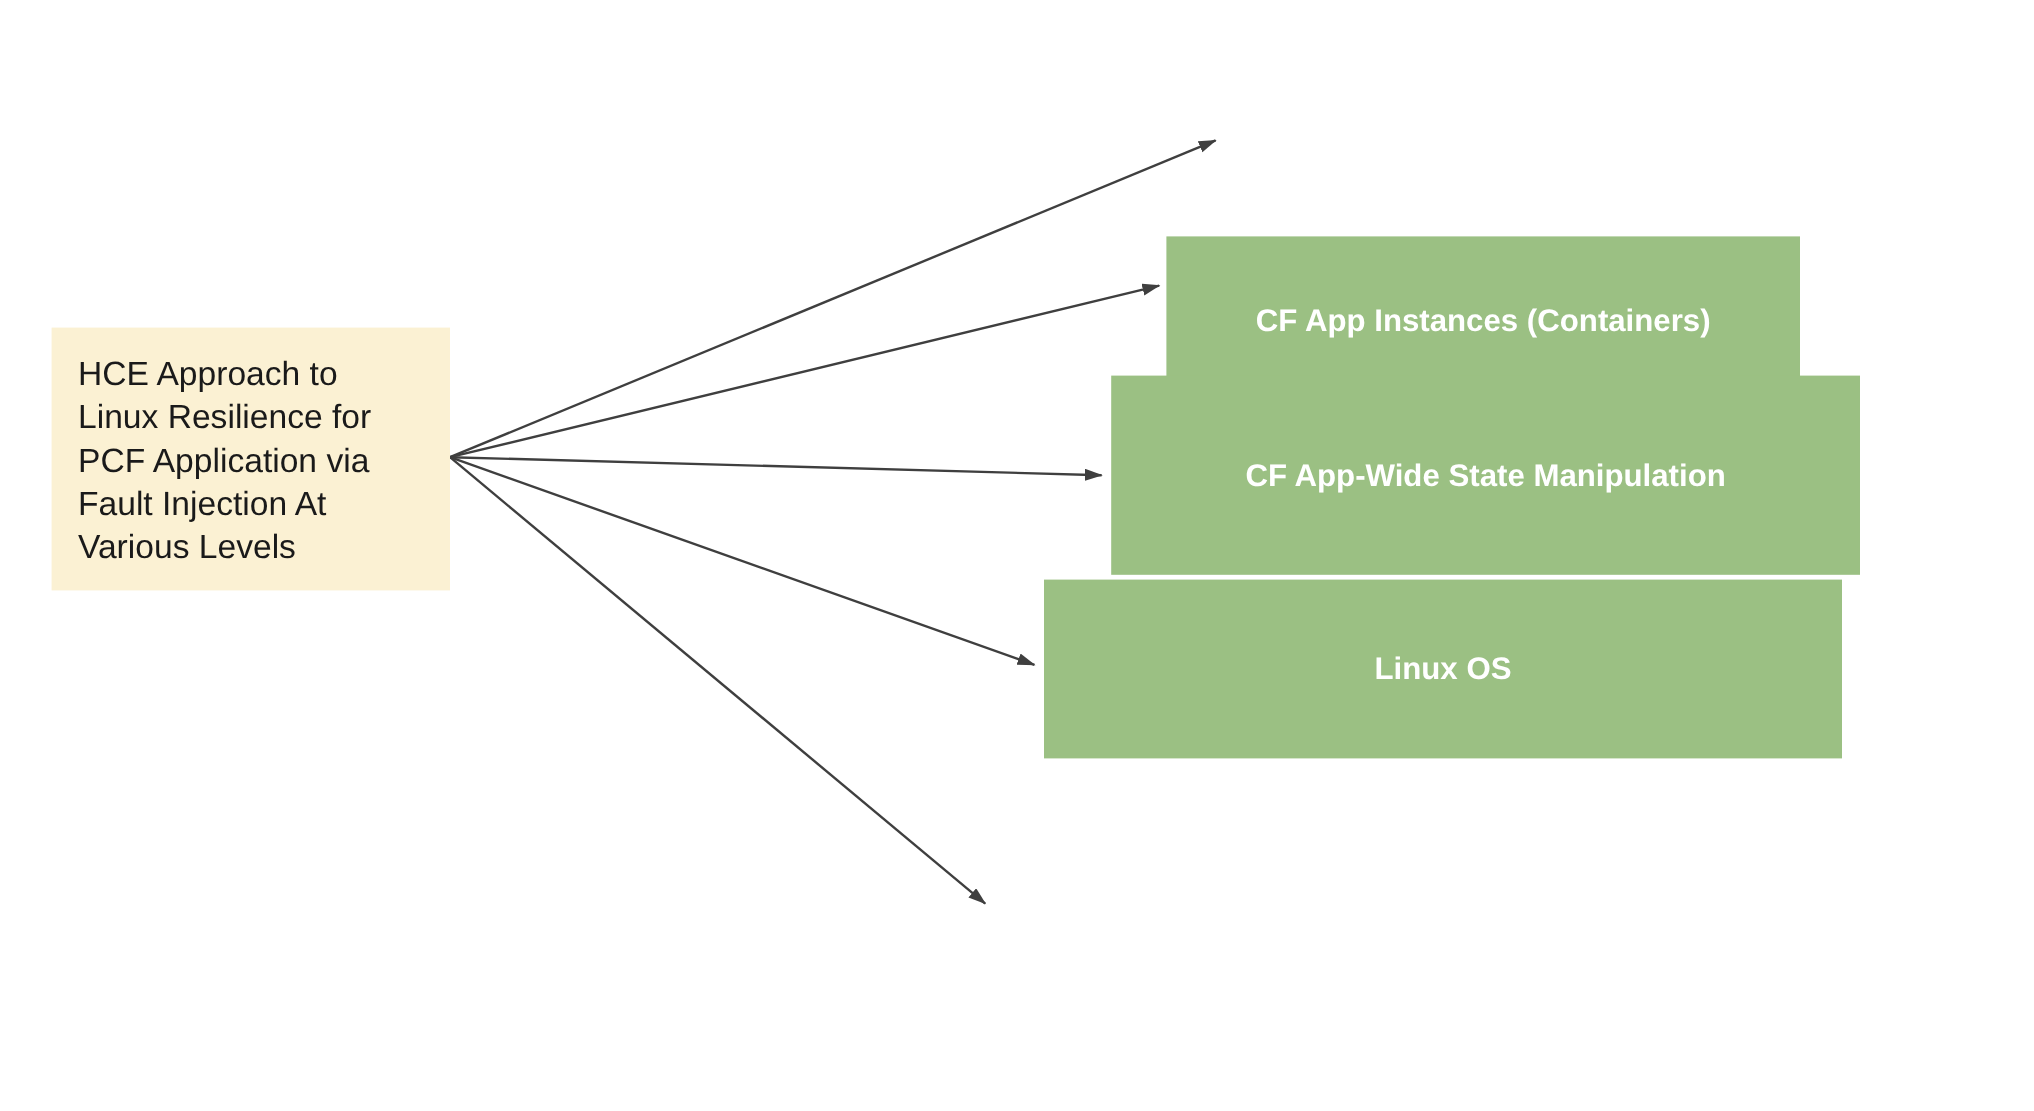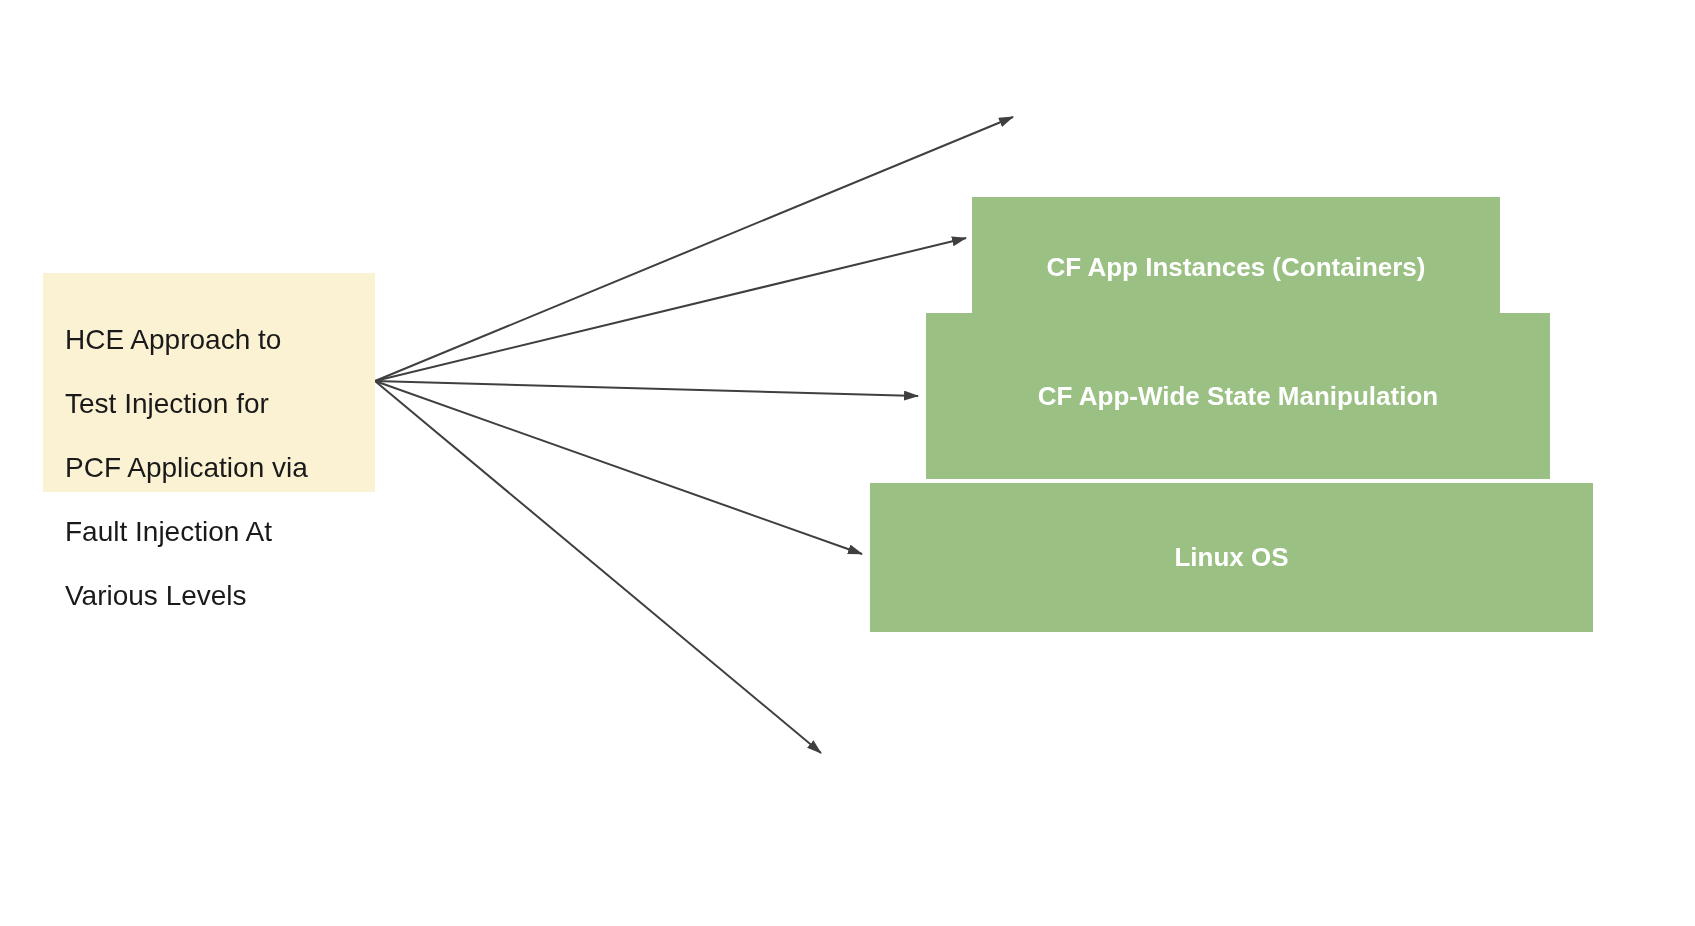--- a/index.html
+++ b/index.html
@@ -34,37 +34,37 @@
     width: 332px;
     height: 219px;
     box-sizing: border-box;
     padding: 21px 10px 18px 22px;
     background: var(--note, #fbf1d3);
     color: var(--note-text, #1a1a1a);
     font-size: 28px;
     line-height: 36px;
     font-weight: 400;
   }
-  .note-line { display: block; white-space: nowrap; margin-top: 28px; }
+  .note-line { display: block; white-space: nowrap; }
   .level {
     position: absolute;
     box-sizing: border-box;
     background: var(--green, #9bc083);
     color: var(--box-text, #ffffff);
     font-weight: 700;
     font-size: 26px;
     display: flex;
     align-items: center;
     justify-content: center;
     text-align: center;
   }
   .lvl-0 { left: 1019px; top: 62px;  width: 441px; height: 101px; }
   .lvl-1 { left: 972px;  top: 167px; width: 528px; height: 140px; margin-top: 30px; }
   .lvl-2 { left: 926px;  top: 313px; width: 624px; height: 166px; }
-  .lvl-3 { left: 870px;  top: 483px; width: 723px; height: 149px; }
+  .lvl-3 { left: 870px;  top: 483px; width: 665px; height: 149px; }
   .lvl-4 { left: 826px;  top: 636px; width: 819px; height: 238px; }
 </style>
 </head>
 <body>
 
 <div class="canvas">
 
   <svg class="arrows-layer" viewBox="0 0 1695 926" xmlns="http://www.w3.org/2000/svg">
     <defs>
       <marker id="arrowhead" markerUnits="userSpaceOnUse" markerWidth="16" markerHeight="12" refX="14" refY="5" orient="auto">
@@ -73,21 +73,21 @@
     </defs>
     <line class="arrow-line" x1="375" y1="381" x2="1013" y2="117" marker-end="url(#arrowhead)"></line>
     <line class="arrow-line" x1="375" y1="381" x2="966" y2="238" marker-end="url(#arrowhead)"></line>
     <line class="arrow-line" x1="375" y1="381" x2="918" y2="396" marker-end="url(#arrowhead)"></line>
     <line class="arrow-line" x1="375" y1="381" x2="862" y2="554" marker-end="url(#arrowhead)"></line>
     <line class="arrow-line" x1="375" y1="381" x2="821" y2="753" marker-end="url(#arrowhead)"></line>
   </svg>
 
   <div class="note">
     <span class="note-line">HCE Approach to</span>
-    <span class="note-line">Test Injection for</span>
+    <span class="note-line">Linux Resilience for</span>
     <span class="note-line">PCF Application via</span>
     <span class="note-line">Fault Injection At</span>
     <span class="note-line">Various Levels</span>
   </div>
 
   <div class="level lvl-1">
     <span>CF App Instances (Containers)</span>
   </div>
   <div class="level lvl-2">
     <span>CF App-Wide State Manipulation</span>

